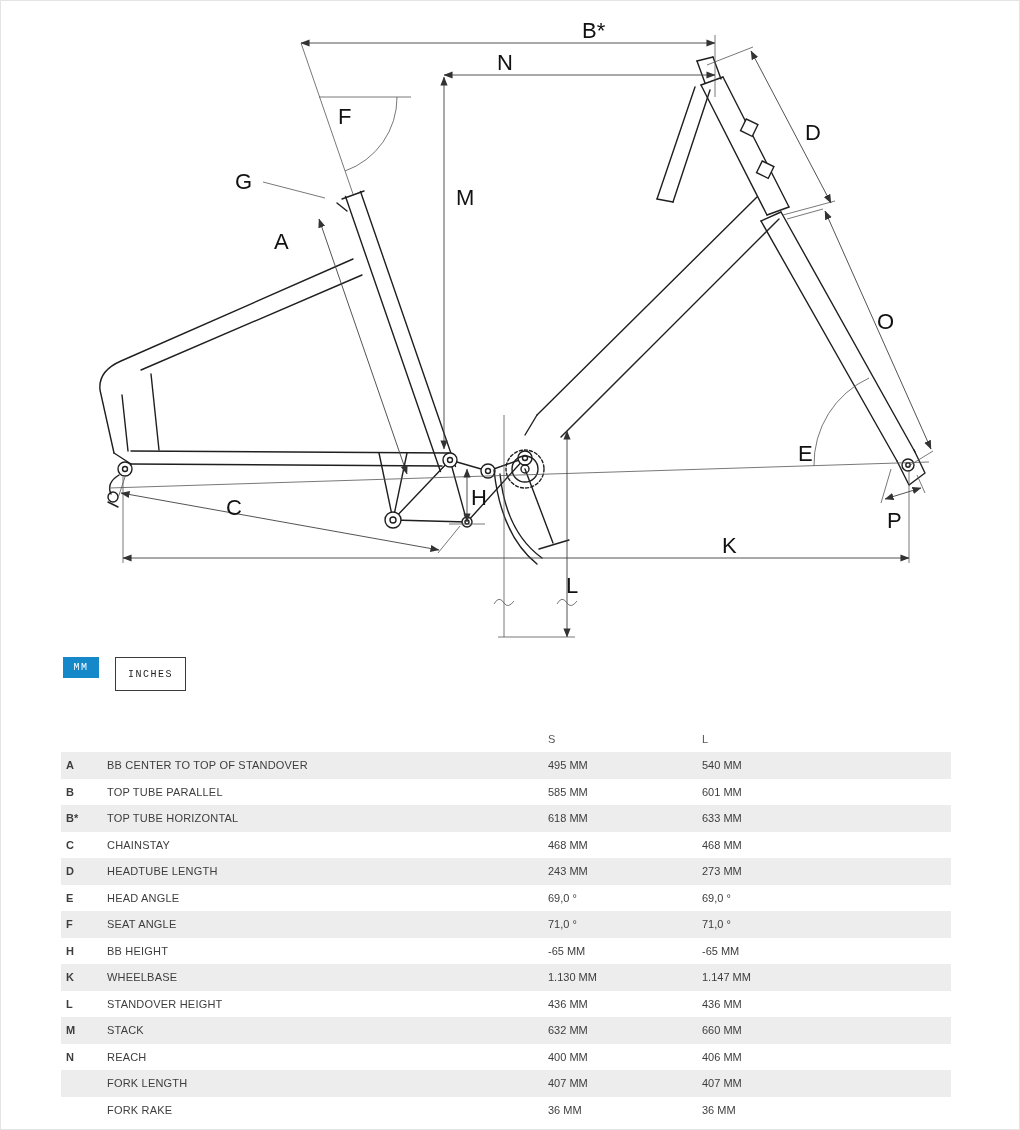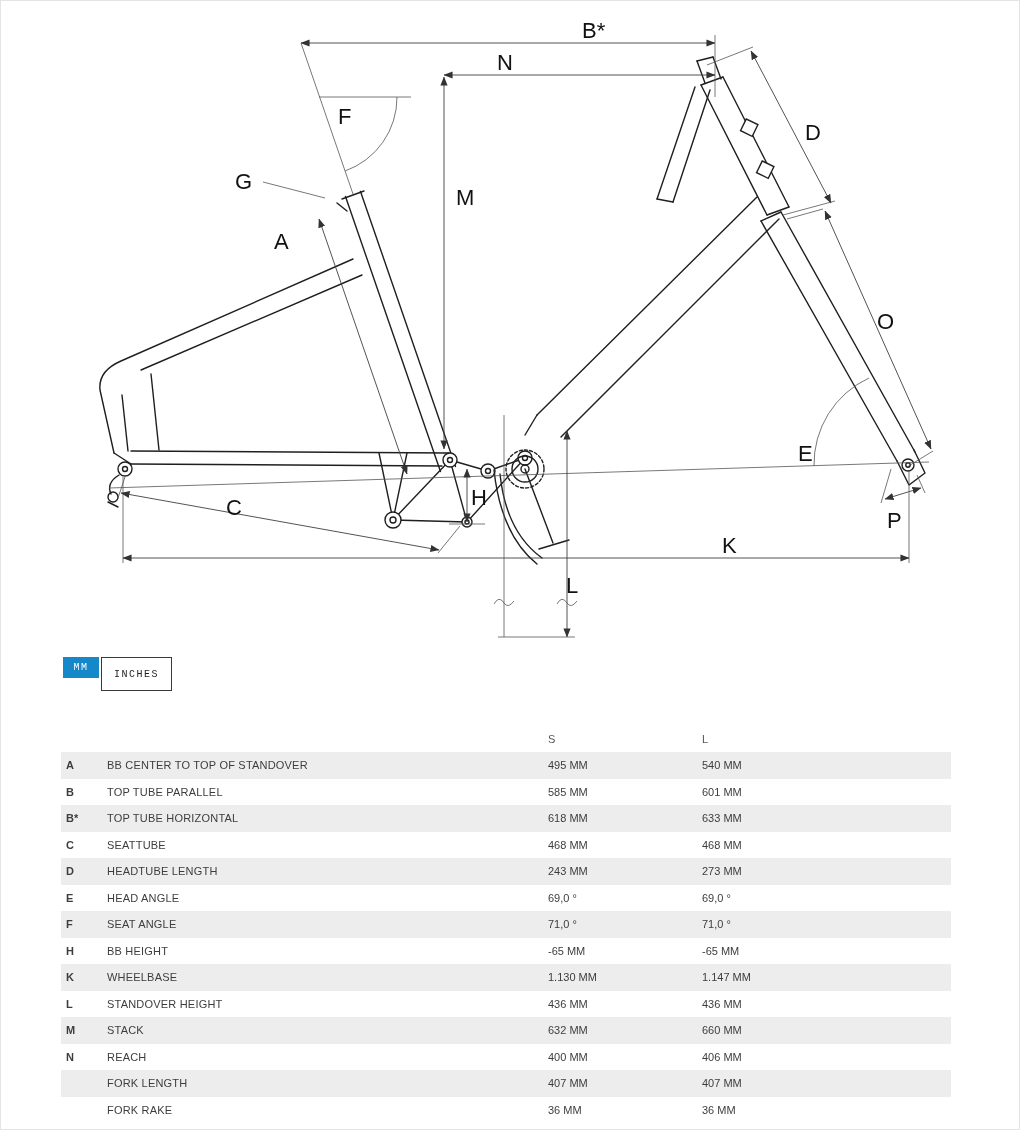--- a/index.html
+++ b/index.html
@@ -9,21 +9,21 @@
     font-family:"Liberation Sans", sans-serif;
     overflow:hidden;
   }
   svg.diagram { display:block; width:1020px; height:648px; }
   svg .dim  { stroke:#3f3f3f; stroke-width:0.9; fill:none; }
   svg .ext  { stroke:#555;    stroke-width:0.8; fill:none; }
   svg .fr   { stroke:#1f1f1f; stroke-width:1.4; fill:none; stroke-linecap:round; stroke-linejoin:round; }
   svg .frf  { stroke:#1f1f1f; stroke-width:1.4; fill:#fff; }
   svg text.lbl { font-family:"Liberation Sans",sans-serif; font-size:22px; fill:#111; }
 
-  .unit-toggle { display:flex; gap:2px; margin:8px 0 12px 62px; }
+  .unit-toggle { display:flex; gap:16px; margin:8px 0 12px 62px; }
   .unit-btn {
     height:21px; box-sizing:border-box; display:flex; align-items:center; justify-content:center;
     font-family:"Liberation Mono", monospace; font-size:10px; letter-spacing:1.5px; cursor:pointer;
     user-select:none;
   }
   .unit-btn.mm     { width:36px; background:#1488c8; color:#fff; border:1px solid #1488c8; }
   .unit-btn.inches { padding:16px 12px; background:#fff; color:#1d1d1d; border:1px solid #3a3a3a; }
 
   .spec-table { margin:34px 0 0 60px; width:890px; font-size:11px; color:#3d3d3d; }
   .thead-row, .trow {
@@ -218,21 +218,21 @@
       <div class="c-l">601 MM</div>
     </div>
         <div class="trow stripe">
       <div class="c-letter">B*</div>
       <div class="c-name">TOP TUBE HORIZONTAL</div>
       <div class="c-s">618 MM</div>
       <div class="c-l">633 MM</div>
     </div>
         <div class="trow">
       <div class="c-letter">C</div>
-      <div class="c-name">SEATTUBE</div>
+      <div class="c-name">CHAINSTAY</div>
       <div class="c-s">468 MM</div>
       <div class="c-l">468 MM</div>
     </div>
         <div class="trow stripe">
       <div class="c-letter">D</div>
       <div class="c-name">HEADTUBE LENGTH</div>
       <div class="c-s">243 MM</div>
       <div class="c-l">273 MM</div>
     </div>
         <div class="trow">

